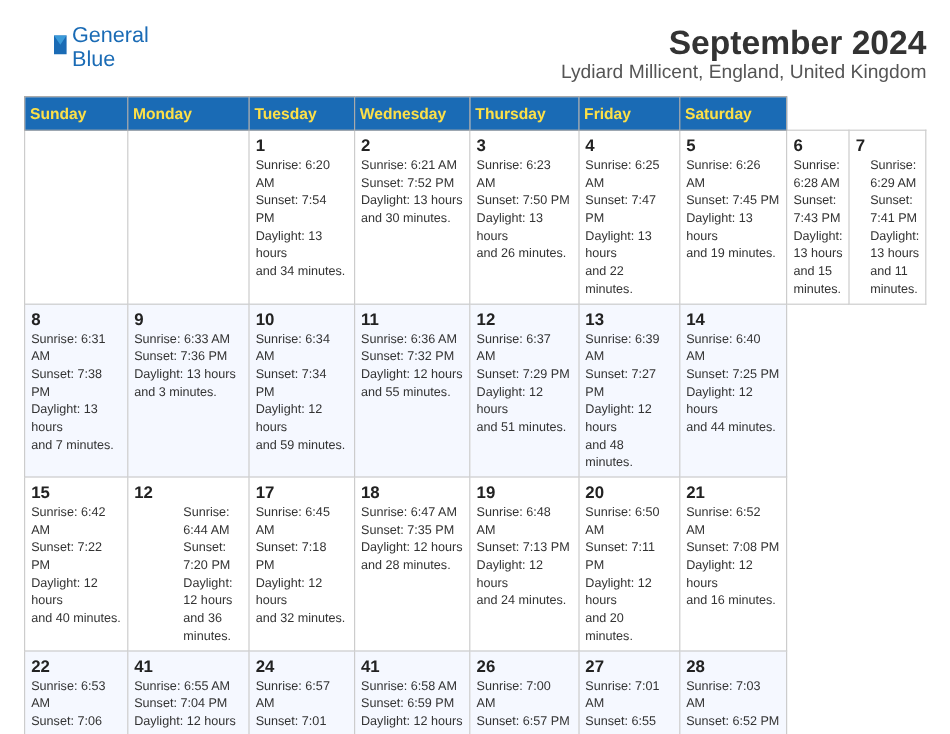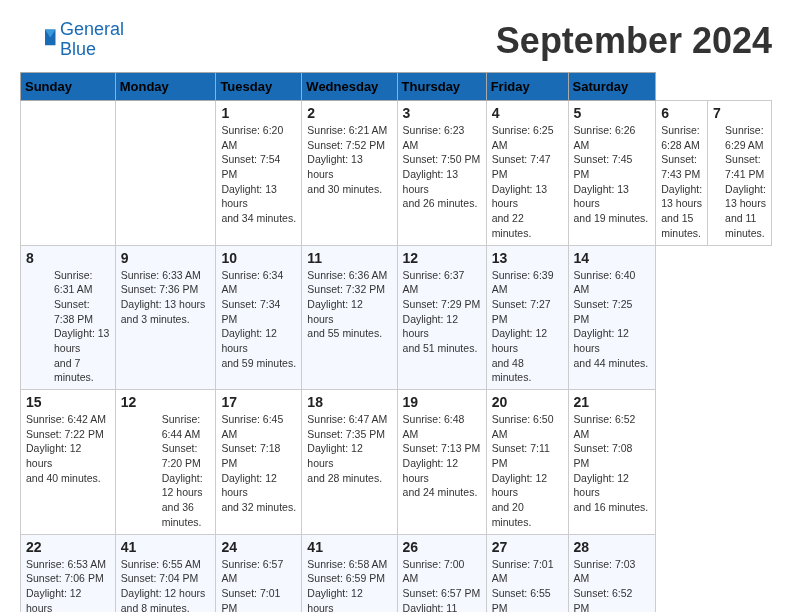--- a/index.html
+++ b/index.html
@@ -31,36 +31,36 @@
       color: #1a6bb5;
     }
     .logo-icon {
       width: 36px;
       height: 28px;
     }
     .title-block {
       text-align: right;
     }
     .month-title {
-      font-size: 36px;
+      font-size: 28px;
       font-weight: bold;
       color: #333;
     }
     .location-title {
       font-size: 16px;
       color: #555;
     }
     .calendar-table {
       width: 100%;
       border-collapse: collapse;
       font-size: 11px;
     }
     .calendar-table thead th {
       background: #1a6bb5;
-      color: #000000;
+      color: #fde047;
       padding: 6px 4px;
       text-align: left;
       font-size: 13px;
       font-weight: bold;
       border: 1px solid #aaa;
     }
     .calendar-table td {
       border: 1px solid #ccc;
       vertical-align: top;
       padding: 4px 5px;
@@ -102,20 +102,21 @@
       <polygon points="28,4 40,4 40,22 28,22" fill="#1a6bb5"></polygon>
       <polygon points="28,4 40,4 34,13" fill="#3a9ad9"></polygon>
     </svg>
     <div class="logo-text">
       <div><span>General</span></div>
       <div style="color:#1a6bb5">Blue</div>
     </div>
   </div>
   <div class="title-block">
     <div class="month-title">September 2024</div>
+    <div class="location-title">Lydiard Millicent, England, United Kingdom</div>
   </div>
 </div>
 
 <table class="calendar-table">
   <thead id="cal-head">
       <tr>
         <th>Sunday</th>
         <th>Monday</th>
         <th>Tuesday</th>
         <th>Wednesday</th>
@@ -174,21 +175,21 @@
           <div class="day-number">7</div>
           <div class="day-info" style="white-space: pre-line; margin-left: 12px;">Sunrise: 6:29 AM
 Sunset: 7:41 PM
 Daylight: 13 hours
 and 11 minutes.</div>
         </td>
       </tr>
       <tr>
         <td>
           <div class="day-number">8</div>
-          <div class="day-info" style="white-space: pre-line; margin-left: 28px;">Sunrise: 6:31 AM
+          <div class="day-info" style="white-space: pre-line;">Sunrise: 6:31 AM
 Sunset: 7:38 PM
 Daylight: 13 hours
 and 7 minutes.</div>
         </td>
         <td>
           <div class="day-number">9</div>
           <div class="day-info" style="white-space: pre-line;">Sunrise: 6:33 AM
 Sunset: 7:36 PM
 Daylight: 13 hours
 and 3 minutes.</div>

